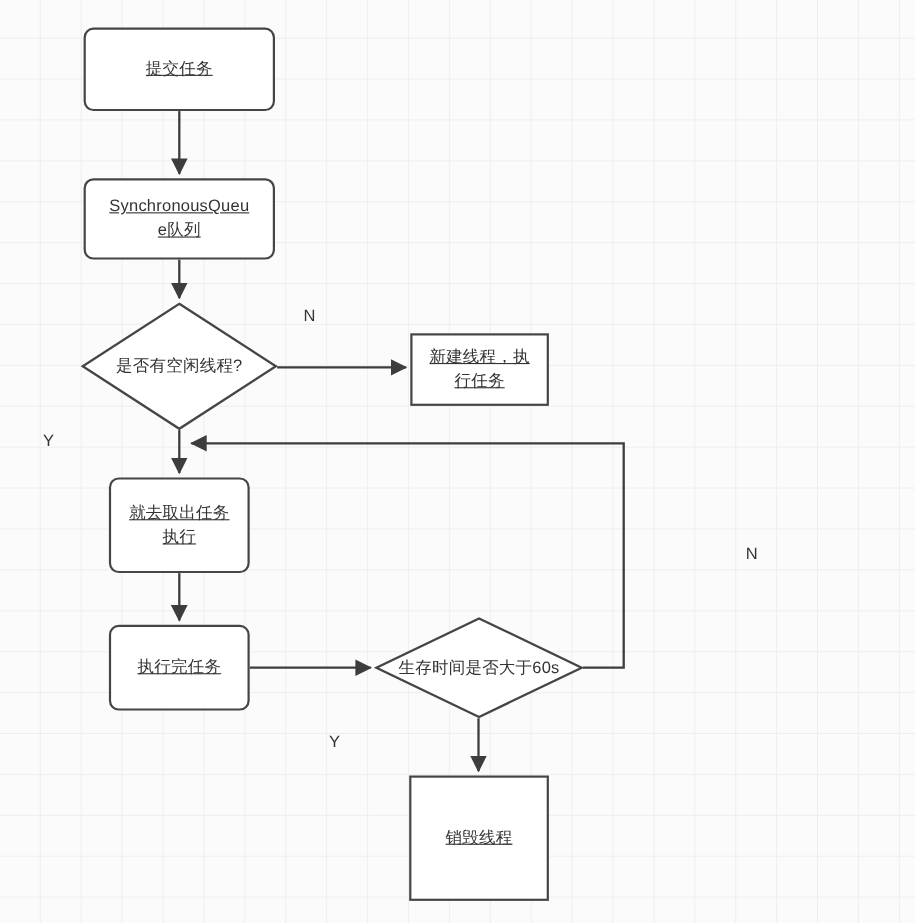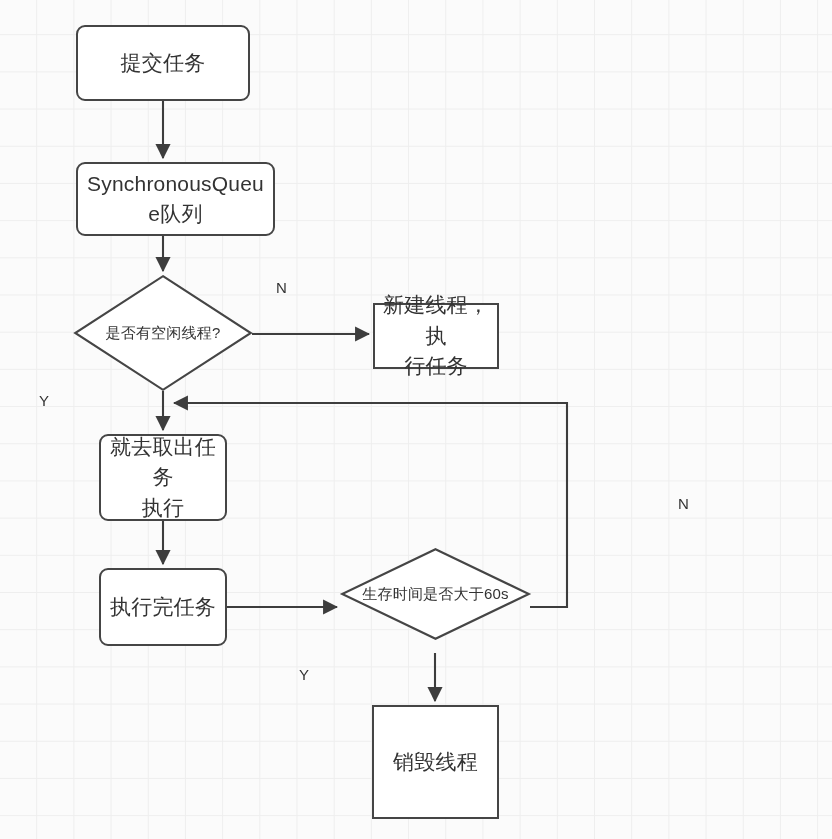--- a/index.html
+++ b/index.html
@@ -28,24 +28,25 @@
     pointer-events: none;
   }
   .node {
     position: absolute;
     box-sizing: border-box;
     display: flex;
     align-items: center;
     justify-content: center;
     text-align: center;
     color: #333333;
-    font-size: 21px;
+    font-size: 15px;
     line-height: 1.45;
     letter-spacing: 0.2px;
     background: #ffffff;
+    text-decoration: underline;
   }
   .node.process {
     border: 2px solid #454545;
     border-radius: 9px;
   }
   .node.process-sharp {
     border: 2px solid #454545;
     border-radius: 0;
   }
   .node-label {
@@ -108,21 +109,21 @@
       <path d="M 435 653 L 435 701" marker-end="url(#arrow)"></path>
 
       <path d="M 530 607 L 567 607 L 567 403 L 174 403" marker-end="url(#arrow)"></path>
     </g>
   </svg>
 
   <div class="node process" style="left:76px; top:25px; width:174px; height:76px;">
     <span class="node-label">提交任务</span>
   </div>
 
-  <div class="node process" style="left:76px; top:162px; width:199px; height:74px;">
+  <div class="node process" style="left:76px; top:162px; width:174px; height:74px;">
     <span class="node-label">SynchronousQueu
 e队列</span>
   </div>
 
   <div class="diamond-wrap" style="left:74px; top:275px; width:178px; height:116px;">
     <svg width="178" height="116" viewBox="0 0 178 116">
       <polygon points="89,1.2 176.8,58 89,114.8 1.2,58" fill="#ffffff" stroke="#454545" stroke-width="2.1" stroke-linejoin="miter"></polygon>
     </svg>
     <span class="diamond-label">是否有空闲线程?</span>
   </div>
@@ -134,21 +135,21 @@
 
   <div class="node process" style="left:99px; top:568px; width:128px; height:78px;">
     <span class="node-label">执行完任务</span>
   </div>
 
   <div class="node process" style="left:99px; top:434px; width:128px; height:87px;">
     <span class="node-label">就去取出任务
 执行</span>
   </div>
 
-  <div class="diamond-wrap" style="left:341px; top:548px; width:189px; height:92px;">
+  <div class="diamond-wrap" style="left:341px; top:561px; width:189px; height:92px;">
     <svg width="189" height="92" viewBox="0 0 189 92">
       <polygon points="94.5,1.2 187.8,46 94.5,90.8 1.2,46" fill="#ffffff" stroke="#454545" stroke-width="2.1" stroke-linejoin="miter"></polygon>
     </svg>
     <span class="diamond-label">生存时间是否大于60s</span>
   </div>
 
   <div class="node process-sharp" style="left:372px; top:705px; width:127px; height:114px;">
     <span class="node-label">销毁线程</span>
   </div>
 

